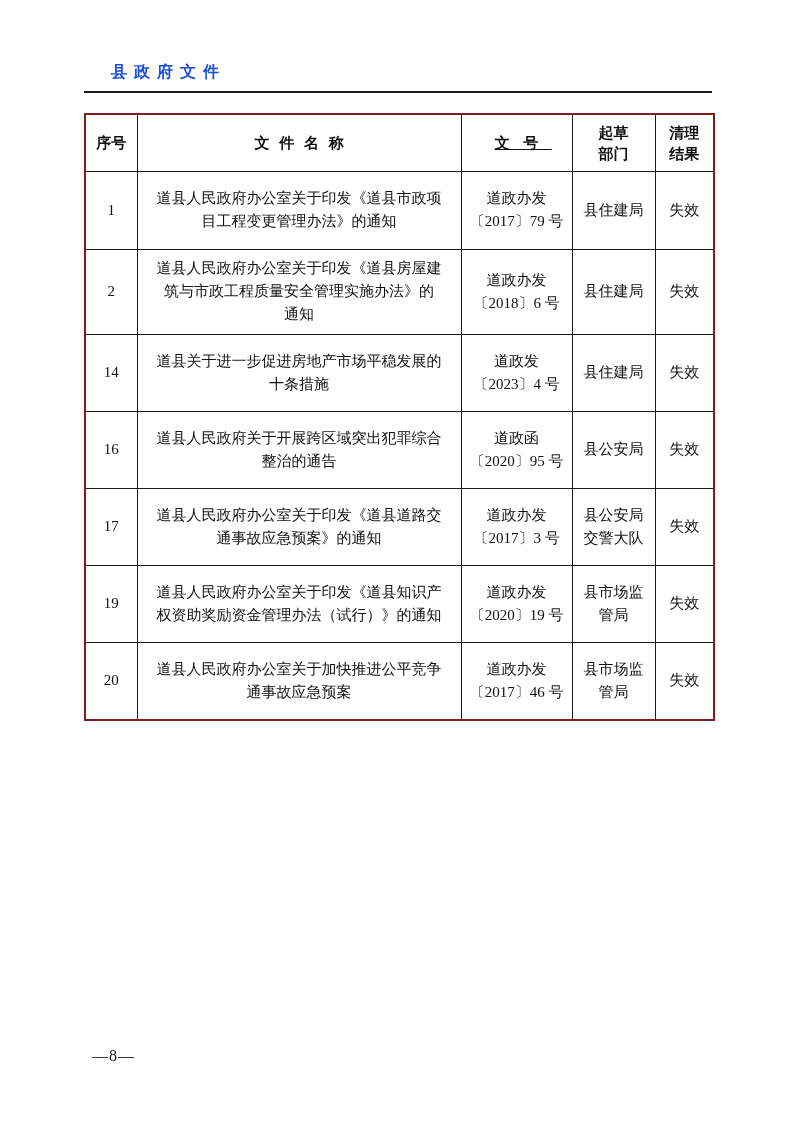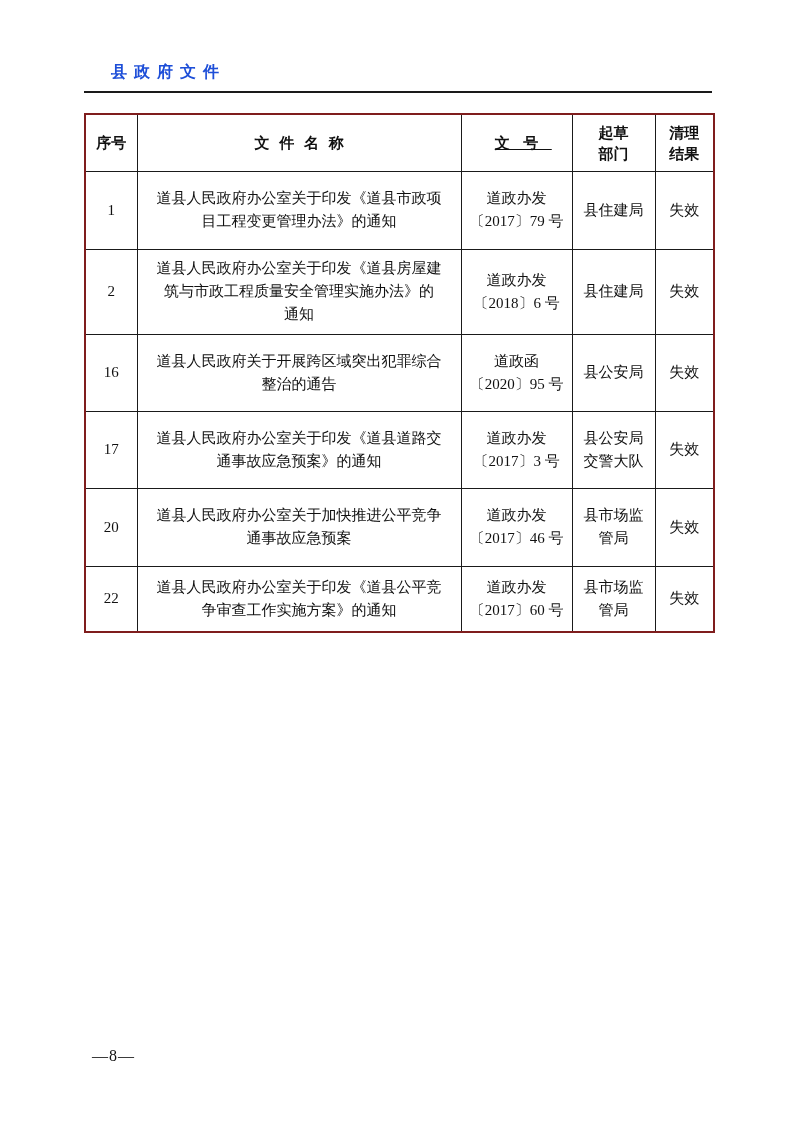--- a/index.html
+++ b/index.html
@@ -118,55 +118,64 @@
         <tr style="height: 85px;">
           <td class="cell cell-seq">2</td>
           <td class="cell cell-name">道县人民政府办公室关于印发《道县房屋建
 筑与市政工程质量安全管理实施办法》的
 通知</td>
           <td class="cell cell-doc-no">道政办发
 〔2018〕6 号</td>
           <td class="cell cell-dept">县住建局</td>
           <td class="cell cell-result">失效</td>
         </tr>
+        <tr style="height: 77px;">
+          <td class="cell cell-seq">14</td>
+          <td class="cell cell-name">道县关于进一步促进房地产市场平稳发展的
+十条措施</td>
+          <td class="cell cell-doc-no">道政发
+〔2023〕4 号</td>
+          <td class="cell cell-dept">县住建局</td>
+          <td class="cell cell-result">失效</td>
+        </tr>
         <tr style="height: 77px; margin-left: 32px;">
           <td class="cell cell-seq">16</td>
           <td class="cell cell-name">道县人民政府关于开展跨区域突出犯罪综合
 整治的通告</td>
           <td class="cell cell-doc-no">道政函
 〔2020〕95 号</td>
           <td class="cell cell-dept">县公安局</td>
           <td class="cell cell-result">失效</td>
         </tr>
         <tr style="height: 77px;">
           <td class="cell cell-seq">17</td>
           <td class="cell cell-name">道县人民政府办公室关于印发《道县道路交
 通事故应急预案》的通知</td>
           <td class="cell cell-doc-no">道政办发
 〔2017〕3 号</td>
           <td class="cell cell-dept">县公安局
 交警大队</td>
           <td class="cell cell-result">失效</td>
         </tr>
+        <tr style="height: 77px;">
+          <td class="cell cell-seq">19</td>
+          <td class="cell cell-name">道县人民政府办公室关于印发《道县知识产
+权资助奖励资金管理办法（试行）》的通知</td>
+          <td class="cell cell-doc-no">道政办发
+〔2020〕19 号</td>
+          <td class="cell cell-dept">县市场监
+管局</td>
+          <td class="cell cell-result">失效</td>
+        </tr>
         <tr style="height: 78px; padding-left: 34px;">
           <td class="cell cell-seq">20</td>
           <td class="cell cell-name">道县人民政府办公室关于加快推进公平竞争
 通事故应急预案</td>
           <td class="cell cell-doc-no">道政办发
 〔2017〕46 号</td>
-          <td class="cell cell-dept">县市场监
-管局</td>
-          <td class="cell cell-result">失效</td>
-        </tr>
-        <tr style="height: 66px;">
-          <td class="cell cell-seq">22</td>
-          <td class="cell cell-name">道县人民政府办公室关于印发《道县公平竞
-争审查工作实施方案》的通知</td>
-          <td class="cell cell-doc-no">道政办发
-〔2017〕60 号</td>
           <td class="cell cell-dept">县市场监
 管局</td>
           <td class="cell cell-result">失效</td>
         </tr>
       </tbody>
   </table>
 
   <div class="page-number">—8—</div>
 
 </div>

